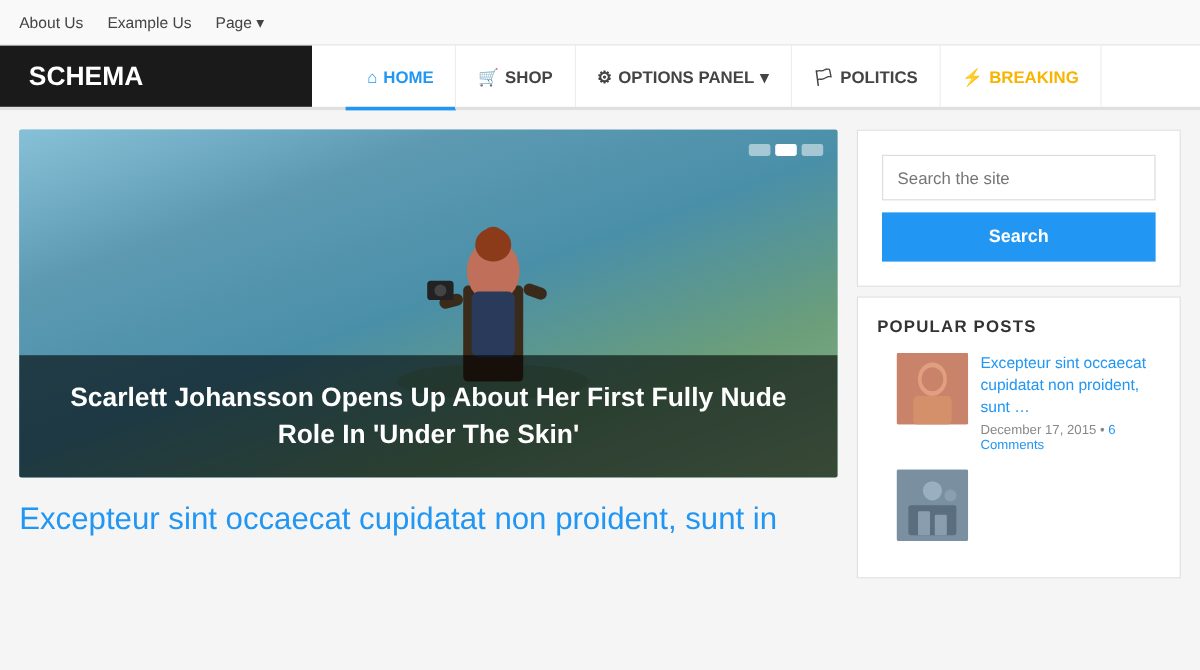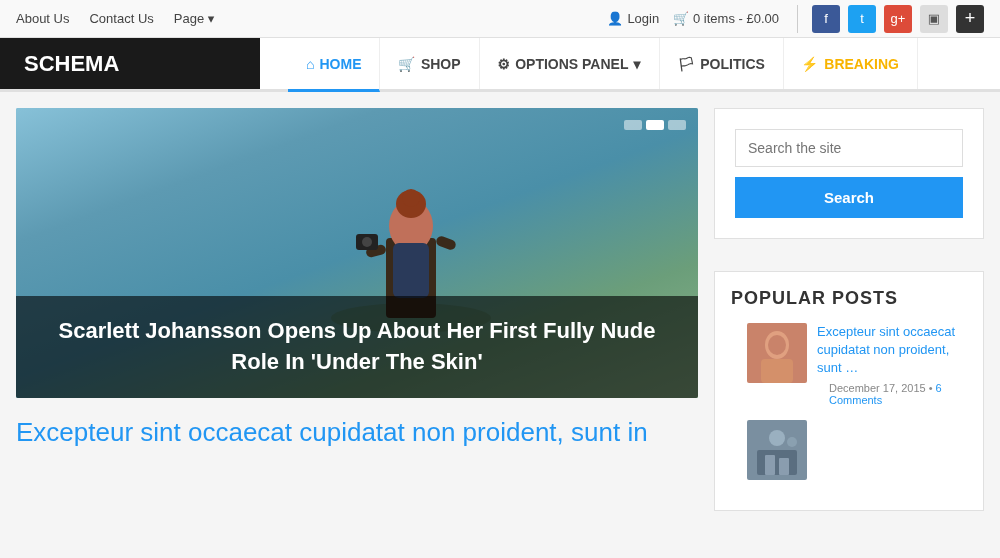--- a/index.html
+++ b/index.html
@@ -195,21 +195,21 @@
 
     
     .sidebar {
       width: 270px;
       flex-shrink: 0;
     }
     .search-widget {
       background: white;
       padding: 20px;
       border: 1px solid #e0e0e0;
-      margin-bottom: 32px;
+      margin-bottom: 8px;
     }
     .search-input {
       width: 100%;
       padding: 10px 12px;
       border: 1px solid #ddd;
       font-size: 14px;
       color: #999;
       outline: none;
       margin-bottom: 10px;
     }
@@ -224,21 +224,21 @@
       font-weight: bold;
     }
 
     
     .popular-posts {
       background: white;
       padding: 16px;
       border: 1px solid #e0e0e0;
     }
     .popular-posts-title {
-      font-size: 18px;
+      font-size: 14px;
       font-weight: bold;
       text-transform: uppercase;
       letter-spacing: 1px;
       margin-bottom: 14px;
       color: #333;
     }
     .popular-post-item {
       display: flex;
       gap: 10px;
       margin-bottom: 14px;
@@ -256,55 +256,37 @@
       font-size: 13px;
       color: #2196f3;
       line-height: 1.4;
       margin-bottom: 4px;
       text-decoration: none;
       display: block;
     }
     .popular-post-meta {
       font-size: 11px;
       color: #888;
-      margin-left: 12px;
     }
     .popular-post-meta a {
       color: #2196f3;
       text-decoration: none;
     }
 
     
     .lightning { color: #f8b400; }
   </style>
 </head>
 <body>
 
 <div class="top-bar">
   <div class="top-bar-left">
     <a href="#">About Us</a>
-    <a href="#">Contact Us</a>
+    <a href="#">Example Us</a>
     <a href="#">Page ▾</a>
-  </div>
-  <div class="top-bar-right">
-    <a href="#">
-      <span>👤</span>
-      <span>Login</span>
-    </a>
-    <span class="cart-info">
-      <span>🛒</span>
-      <span>0 items - £0.00</span>
-    </span>
-    <div class="social-icons">
-      <div class="social-icon facebook">f</div>
-      <div class="social-icon twitter">t</div>
-      <div class="social-icon google">g+</div>
-      <div class="social-icon">▣</div>
-      <div class="plus-btn">+</div>
-    </div>
   </div>
 </div>
 
 <div class="main-nav">
   <div class="logo">SCHEMA</div>
   <div class="nav-items">
     <a href="#" class="nav-item active">
       <span>⌂</span>
       <span>HOME</span>
     </a>

